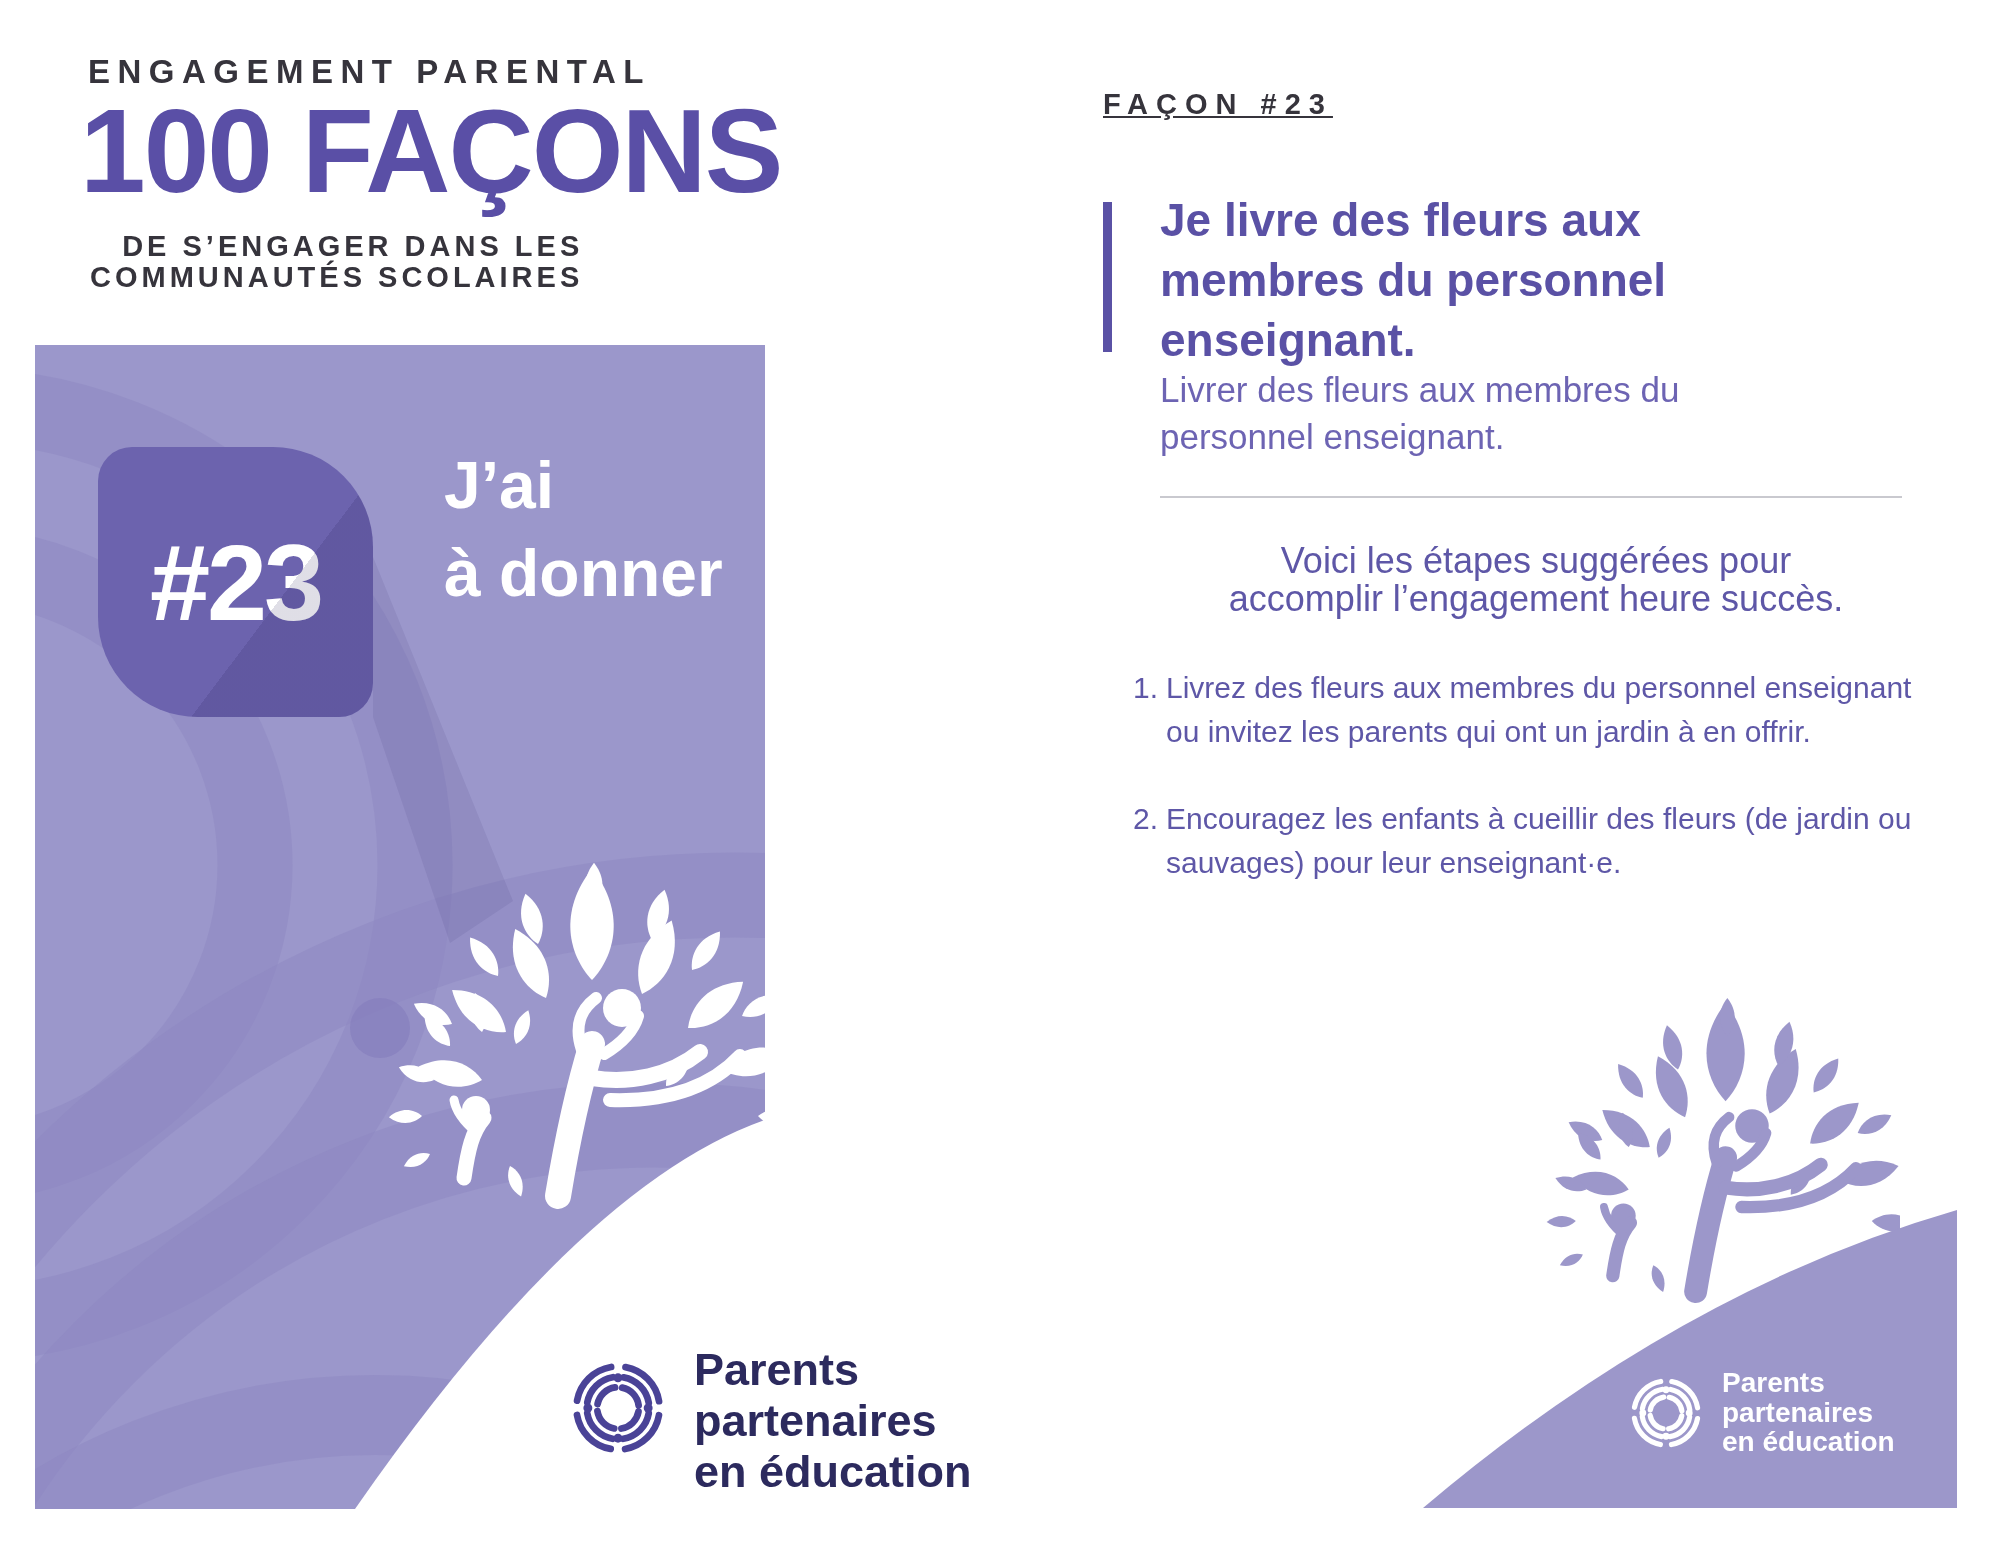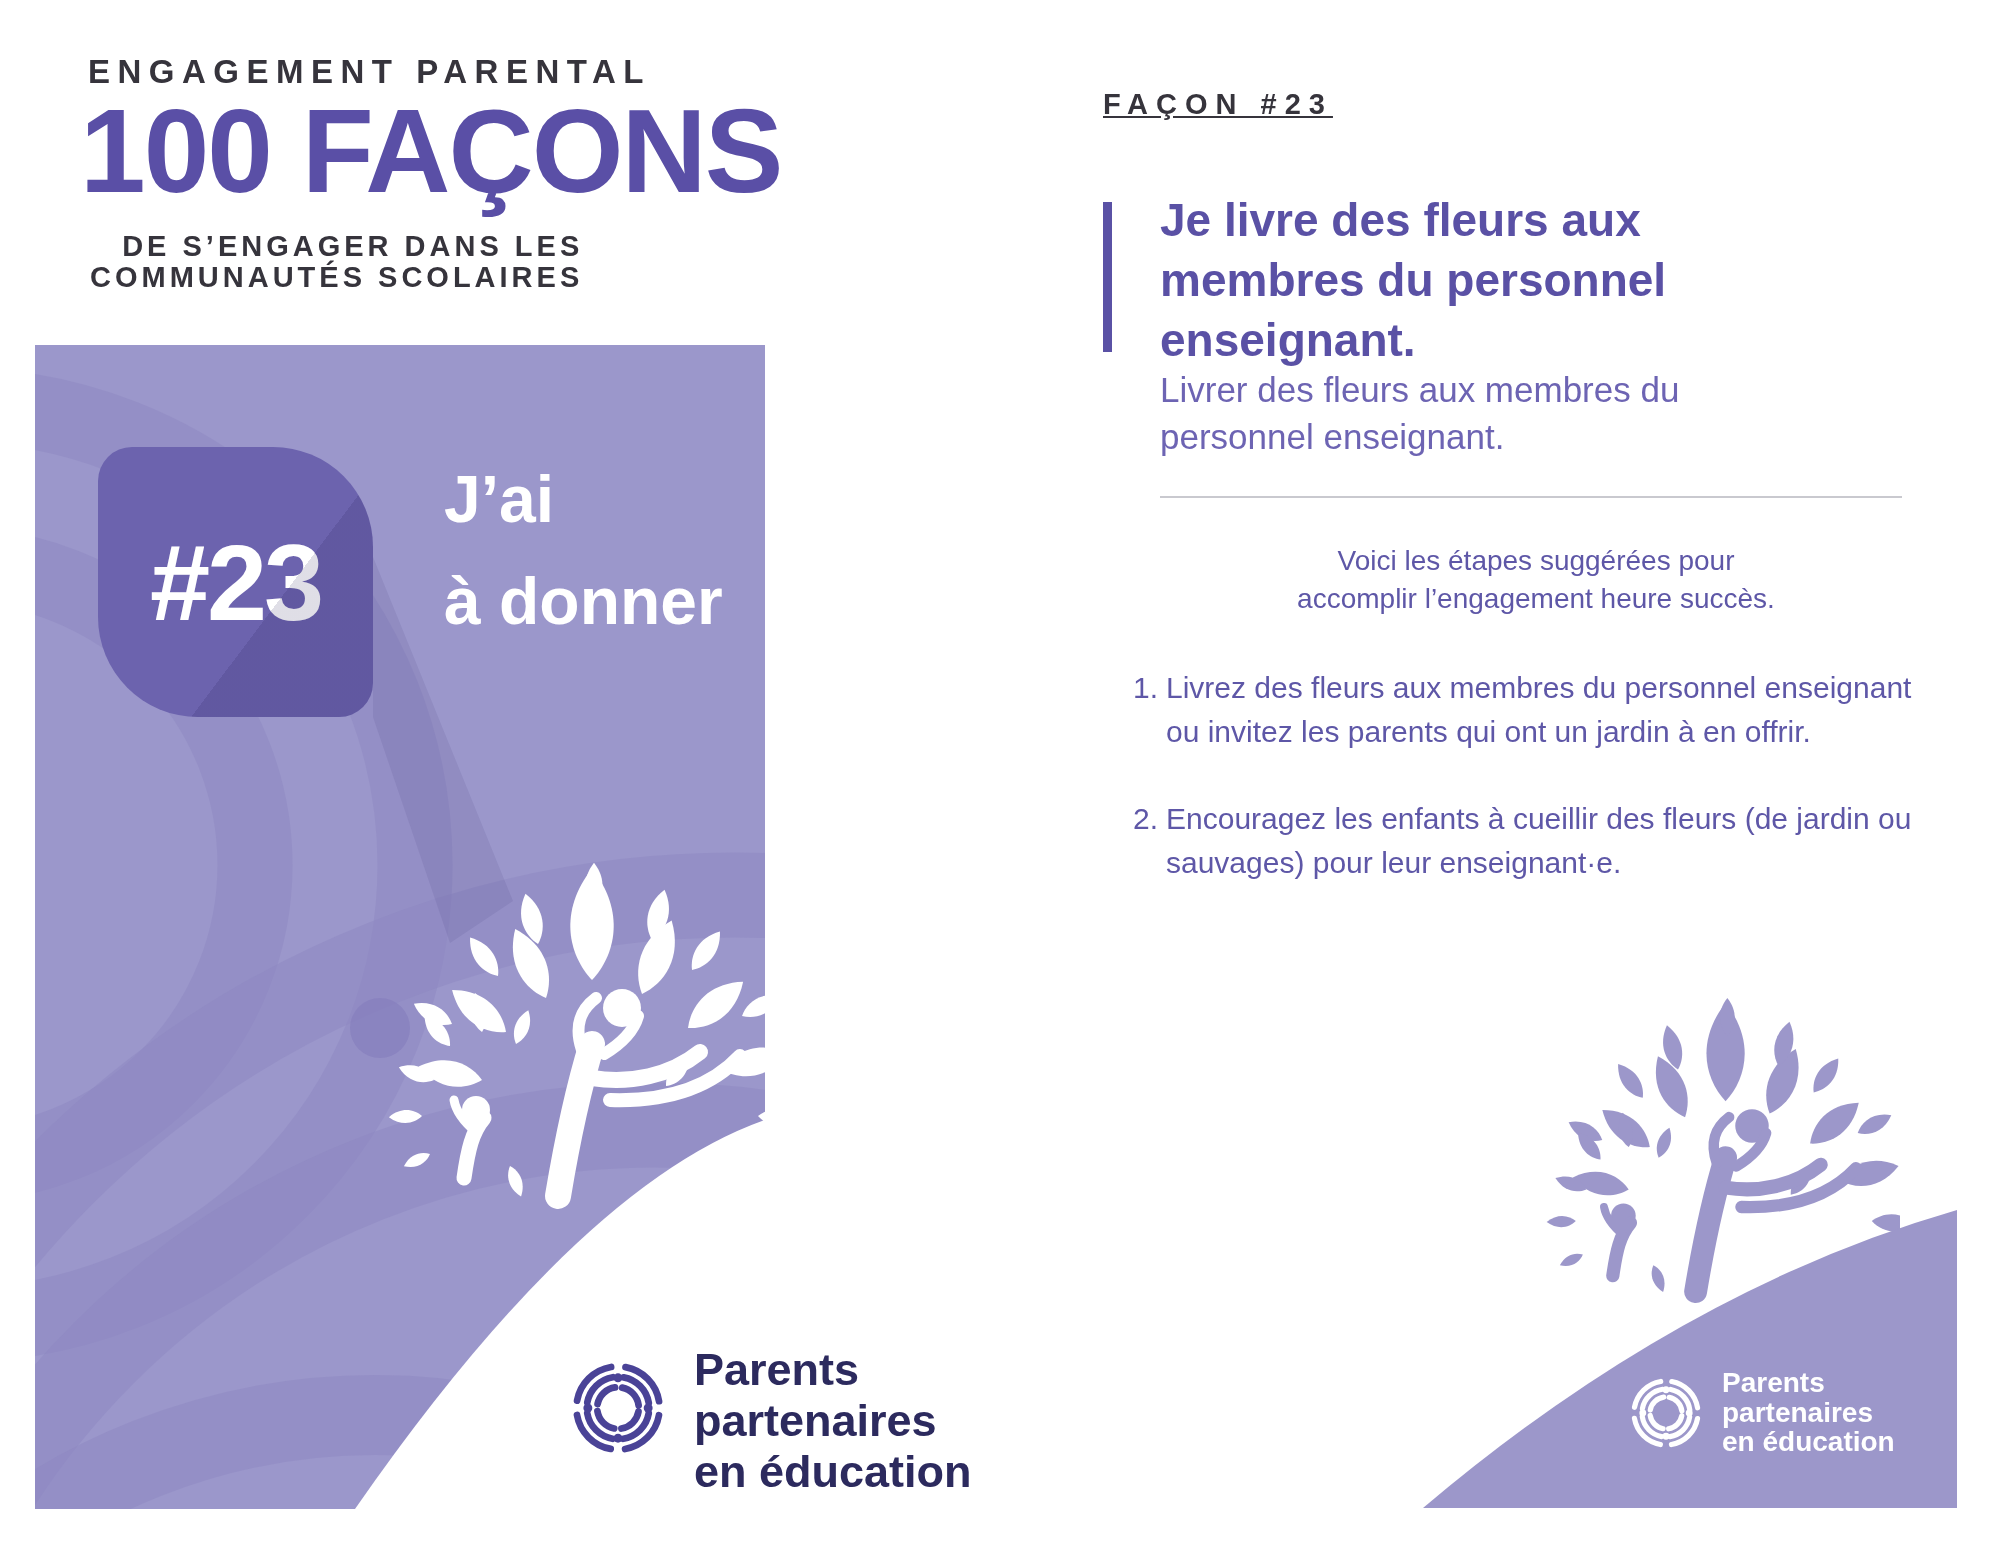--- a/index.html
+++ b/index.html
@@ -26,40 +26,40 @@
   .card{left:35px;top:345px;width:730px;height:1164px;background:var(--card_bg);overflow:hidden;}
   .card svg.deco{position:absolute;left:0;top:0;}
   .badge{position:absolute;left:63px;top:102px;width:275px;height:270px;background:var(--badge);
         border-radius:34px 100px 34px 100px;display:flex;align-items:center;justify-content:center;
         overflow:hidden;}
   .badge:after{content:"";position:absolute;inset:0;
         background:linear-gradient(127deg, transparent 62%, rgba(30,22,80,0.14) 62%);}
   .badge-num{font-size:108px;font-weight:800;color:#fff;letter-spacing:-3px;}
   .card-headline{position:absolute;left:409px;top:96px;font-size:66px;font-weight:800;
         color:#fff;line-height:88px;}
-  .card-headline span{display:block;margin-top:14px;}
+  .card-headline span{display:block;}
 
   
   .logo-left{left:566px;top:1356px;width:104px;height:104px;color:var(--mark_dark);}
   .logo-left-text{left:694px;top:1344px;font-size:45px;font-weight:700;line-height:51px;
         color:var(--logo_text);}
   .logo-left-text span{display:block;}
 
   
   .eyebrow-right{left:1103px;top:88px;font-size:29px;font-weight:700;letter-spacing:8px;
         color:var(--heading_dark);text-decoration:underline;}
   .title-bar{left:1103px;top:202px;width:9px;height:150px;background:var(--bar);}
   .right-title{left:1160px;top:190px;font-size:46px;font-weight:700;color:var(--bar);
         line-height:60px;}
   .right-title span{display:block;}
   .right-subtitle{left:1160px;top:366px;font-size:35px;font-weight:400;color:var(--sub_purple);
         line-height:47px;}
   .right-subtitle span{display:block;}
   .divider{left:1160px;top:496px;width:742px;height:0;border-top:2px solid #c9c9cf;}
-  .intro{left:1155px;top:542px;width:762px;text-align:center;font-size:28px;
+  .intro{left:1155px;top:542px;width:762px;text-align:center;font-size:36px;
         color:var(--body_purple);line-height:38px;}
   .intro span{display:block;}
   .steps{left:1133px;top:666px;width:815px;font-size:30px;color:var(--body_purple);
         line-height:43.5px;}
   .step{display:flex;margin-bottom:44px;}
   .step-num{flex:0 0 33px;}
   .step-text{flex:1;}
 
   
   .right-art{left:1380px;top:960px;width:620px;height:585px;}

